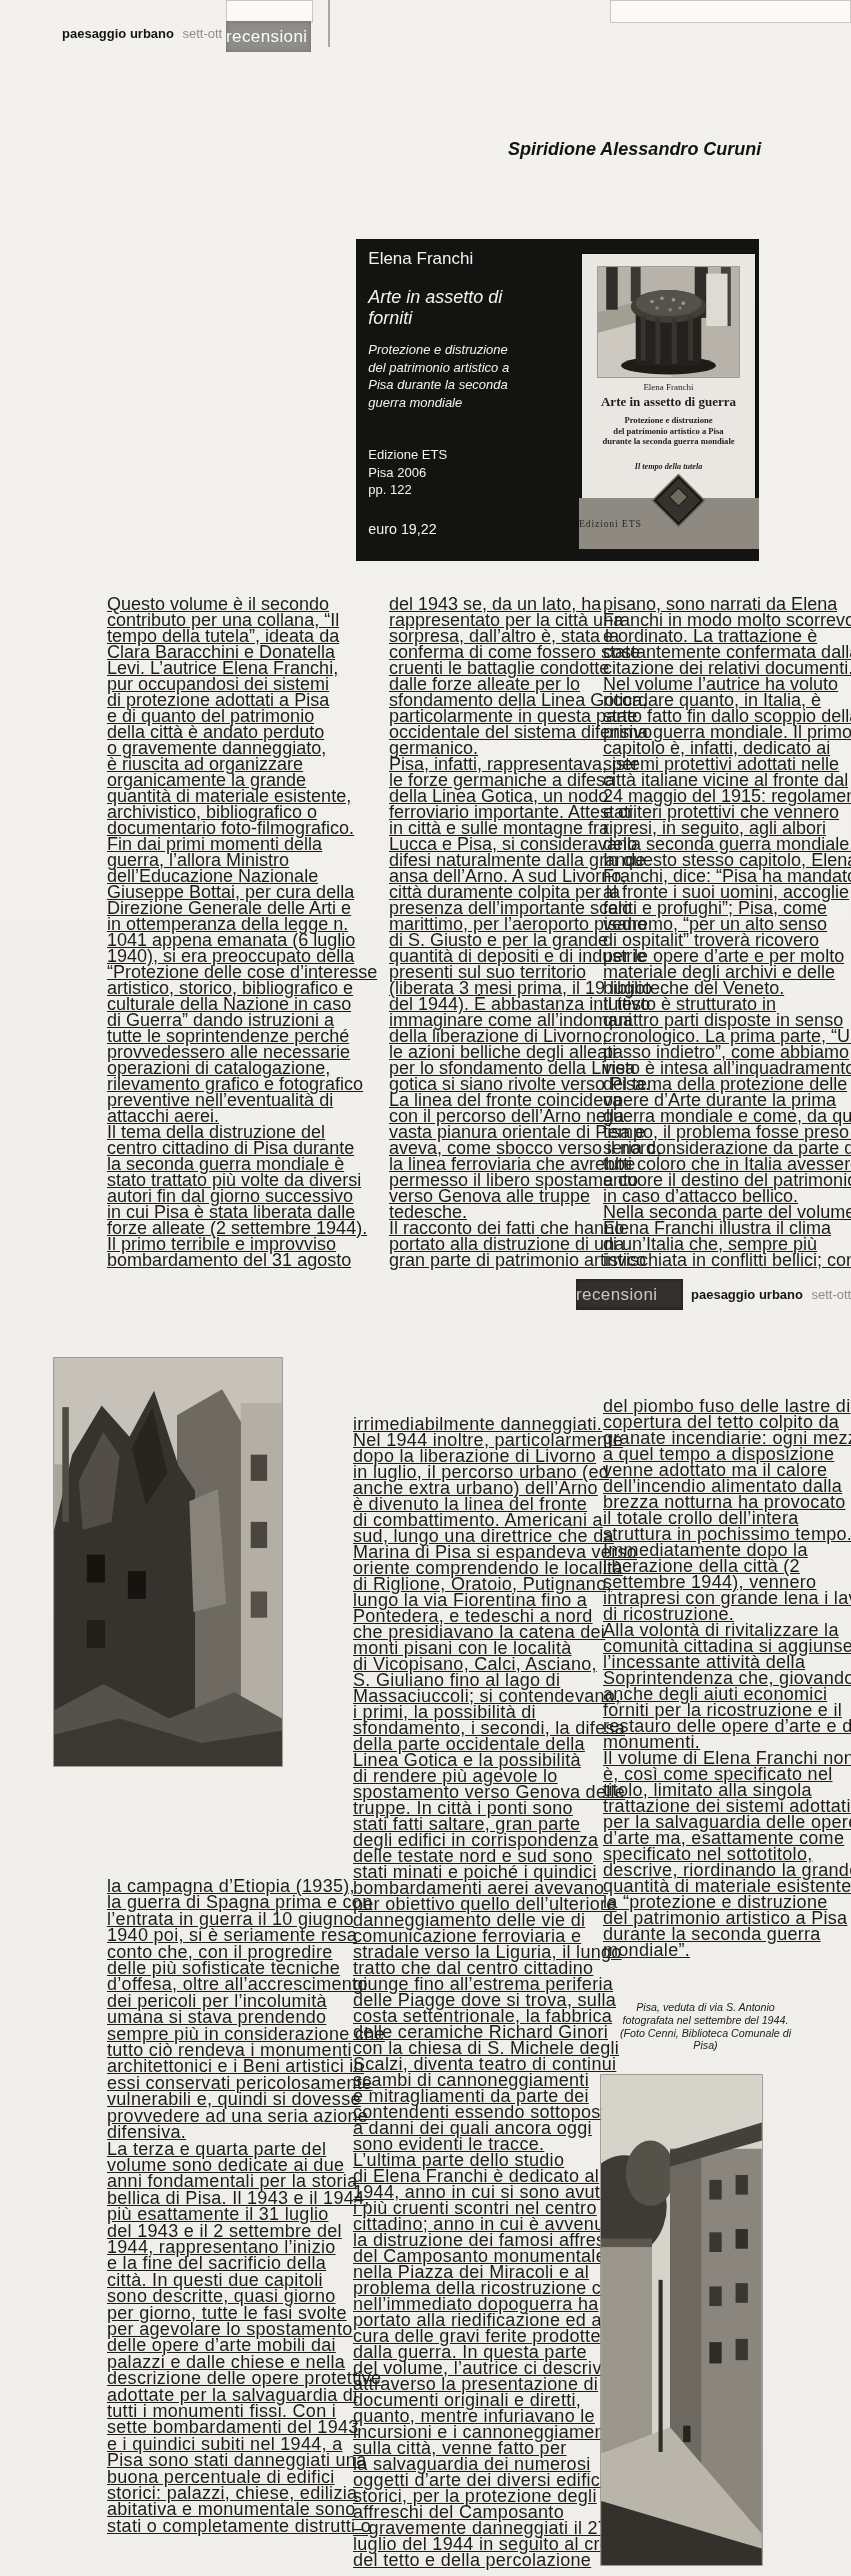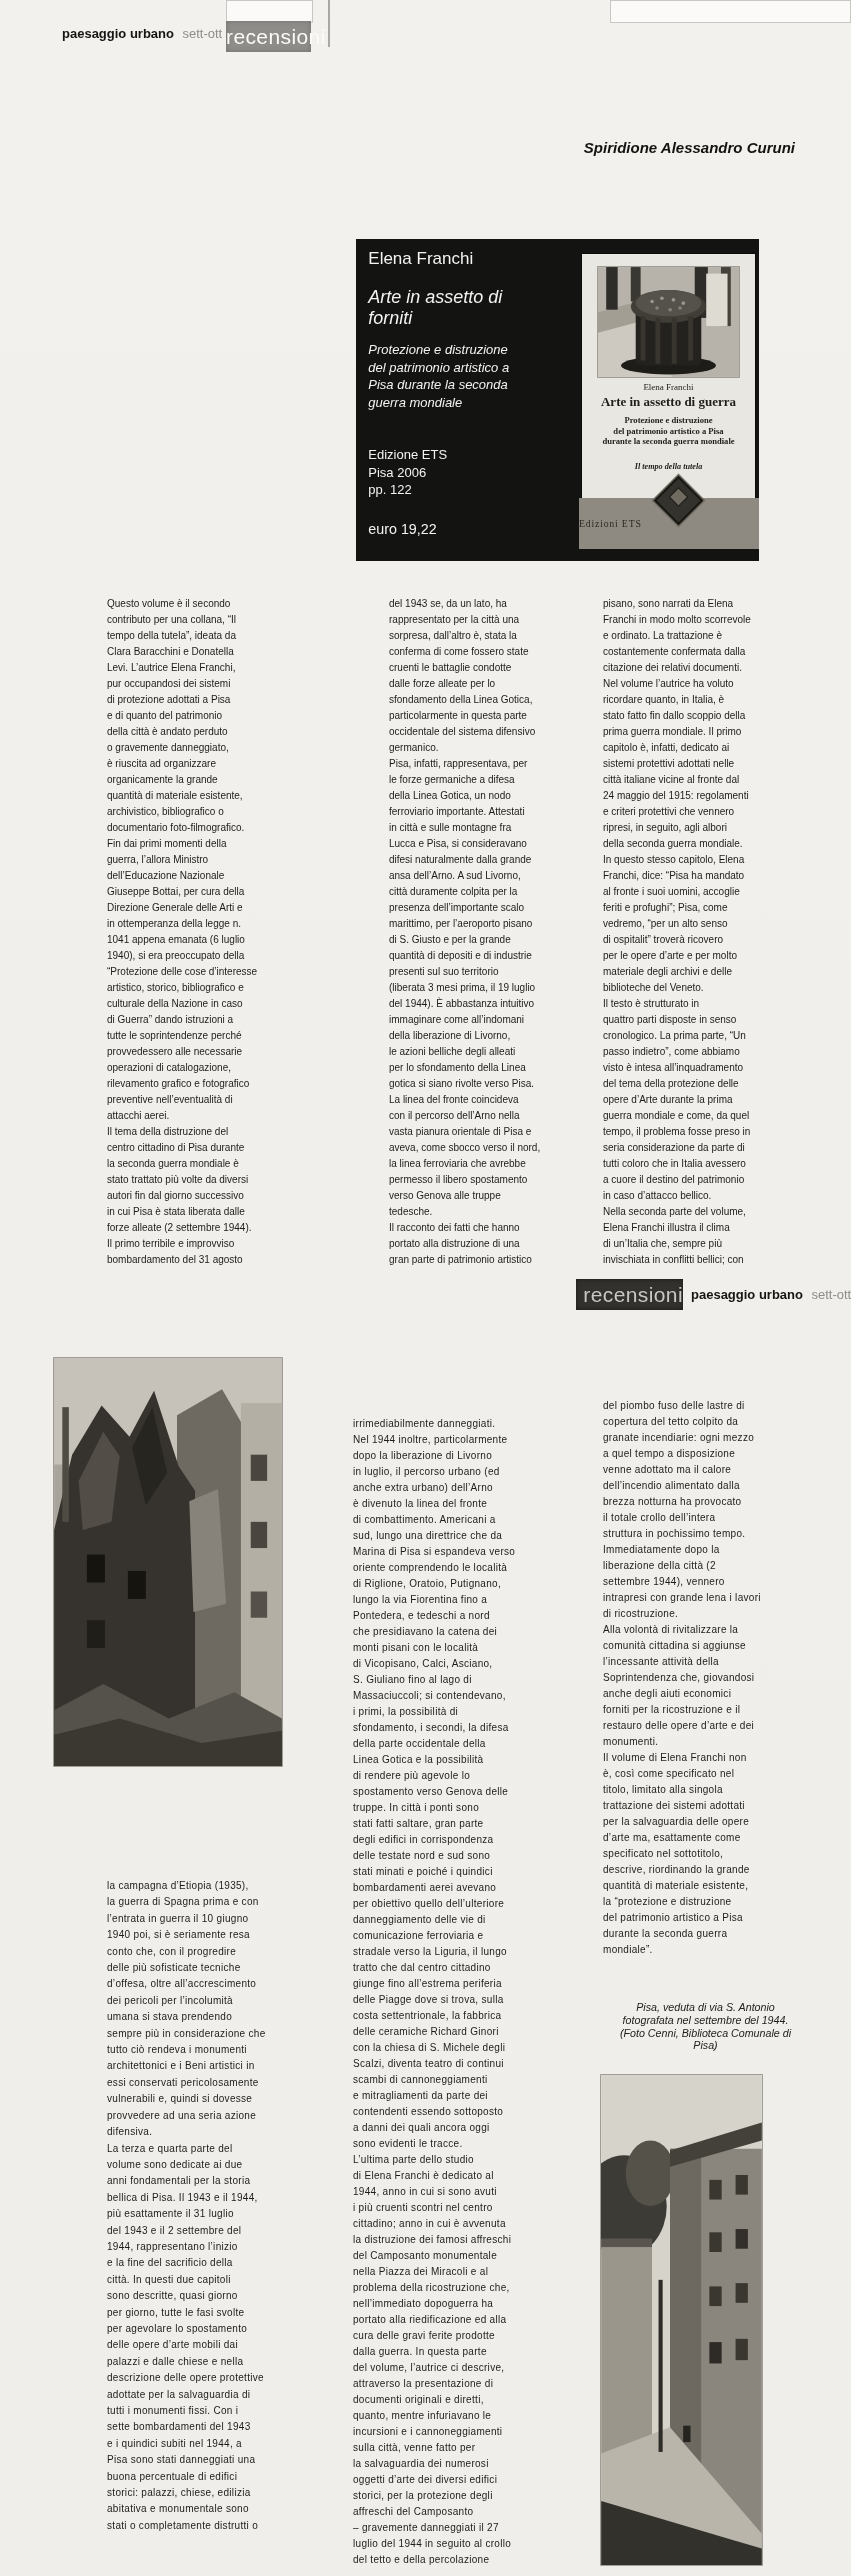--- a/index.html
+++ b/index.html
@@ -4,44 +4,44 @@
 <style>
   html,body{margin:0;padding:0;background:#d9d7d3;}
   #page{position:relative;width:852px;height:2576px;margin:0 auto;
         background:linear-gradient(180deg,#f2f1ee 0%,#f0efec 50%,#efeeea 100%);
         overflow:hidden;font-family:"Liberation Sans",sans-serif;color:#1c1b19;}
   .abs{position:absolute;}
   
   .masthead{font-size:13px;white-space:nowrap;}
   .masthead .journal{font-weight:bold;color:#161513;}
   .masthead .issue{color:#8f8d89;margin-left:4.9px;}
-  .badge{font-size:21px;text-align:right;letter-spacing:0.4px;}
+  .badge{font-size:17px;text-align:left;letter-spacing:0.4px;}
   .badge1{background:#8f8d8a;color:#fbfbf9;line-height:31px;box-shadow:inset 0 0 4.9px rgba(60,60,55,.35);}
   .badge2{background:#33312e;color:#c9c7c2;line-height:31px;box-shadow:inset 0 0 4.9px rgba(0,0,0,.5);}
   .scan-box{background:#fbfaf8;border:0.8px solid #c9c7c3;}
   .vrule{width:1.6px;background:#a9a7a3;}
   
-  .byline{font-size:15px;font-weight:bold;font-style:italic;text-align:right;color:#141311;}
+  .byline{font-size:18px;font-weight:bold;font-style:italic;text-align:left;color:#141311;}
   
   .panel{background:#131312;}
   .panel .ptxt{position:absolute;left:12.3px;color:#f4f3f0;white-space:pre;}
   .p-author{top:9.8px;font-size:17px;}
   .p-title{top:48px;font-size:18px;font-style:italic;line-height:21px;}
   .p-subtitle{top:102px;font-size:13px;font-style:italic;line-height:17.6px;}
   .p-imprint{top:207px;font-size:13px;line-height:17.6px;}
   .p-price{top:282px;font-size:14.3px;}
   
   .cover-white{background:#e9e7e1;box-shadow:0 0 0 0.8px #0a0a0a;}
   .cover-serif{font-family:"Liberation Serif",serif;color:#201e1b;text-align:center;white-space:pre;}
   .cover-band{background:#8e8a81;}
   .cover-band .pub{font-family:"Liberation Serif",serif;color:#2b2923;font-size:9.8px;text-align:left;line-height:51px;letter-spacing:0.8px;}
   .diamond{width:31px;height:31px;background:#34322d;border:2.5px solid #17160f;transform:rotate(45deg);box-shadow:0 0 0 1.6px #6e6a62;}
   .diamond-inner{position:absolute;left:7.4px;top:7.4px;width:11.5px;height:11.5px;background:#6f6b60;outline:1.6px solid #211f1a;}
   
-  .bodytext{font-size:10px;line-height:16px;white-space:pre;color:#1d1c1a;}
+  .bodytext{font-size:18px;line-height:16px;white-space:pre;color:#1d1c1a;text-decoration:underline;}
   .p2text{line-height:16px;letter-spacing:0.3px;}
   .p2c1{line-height:16.4px;}
   .caption{font-size:10.7px;line-height:12.8px;font-style:italic;white-space:pre;color:#23221f;}
   .photo{box-shadow:0 0 0 0.8px #8c8983;}
 </style>
 </head>
 <body>
 
 <div id="page">
 

